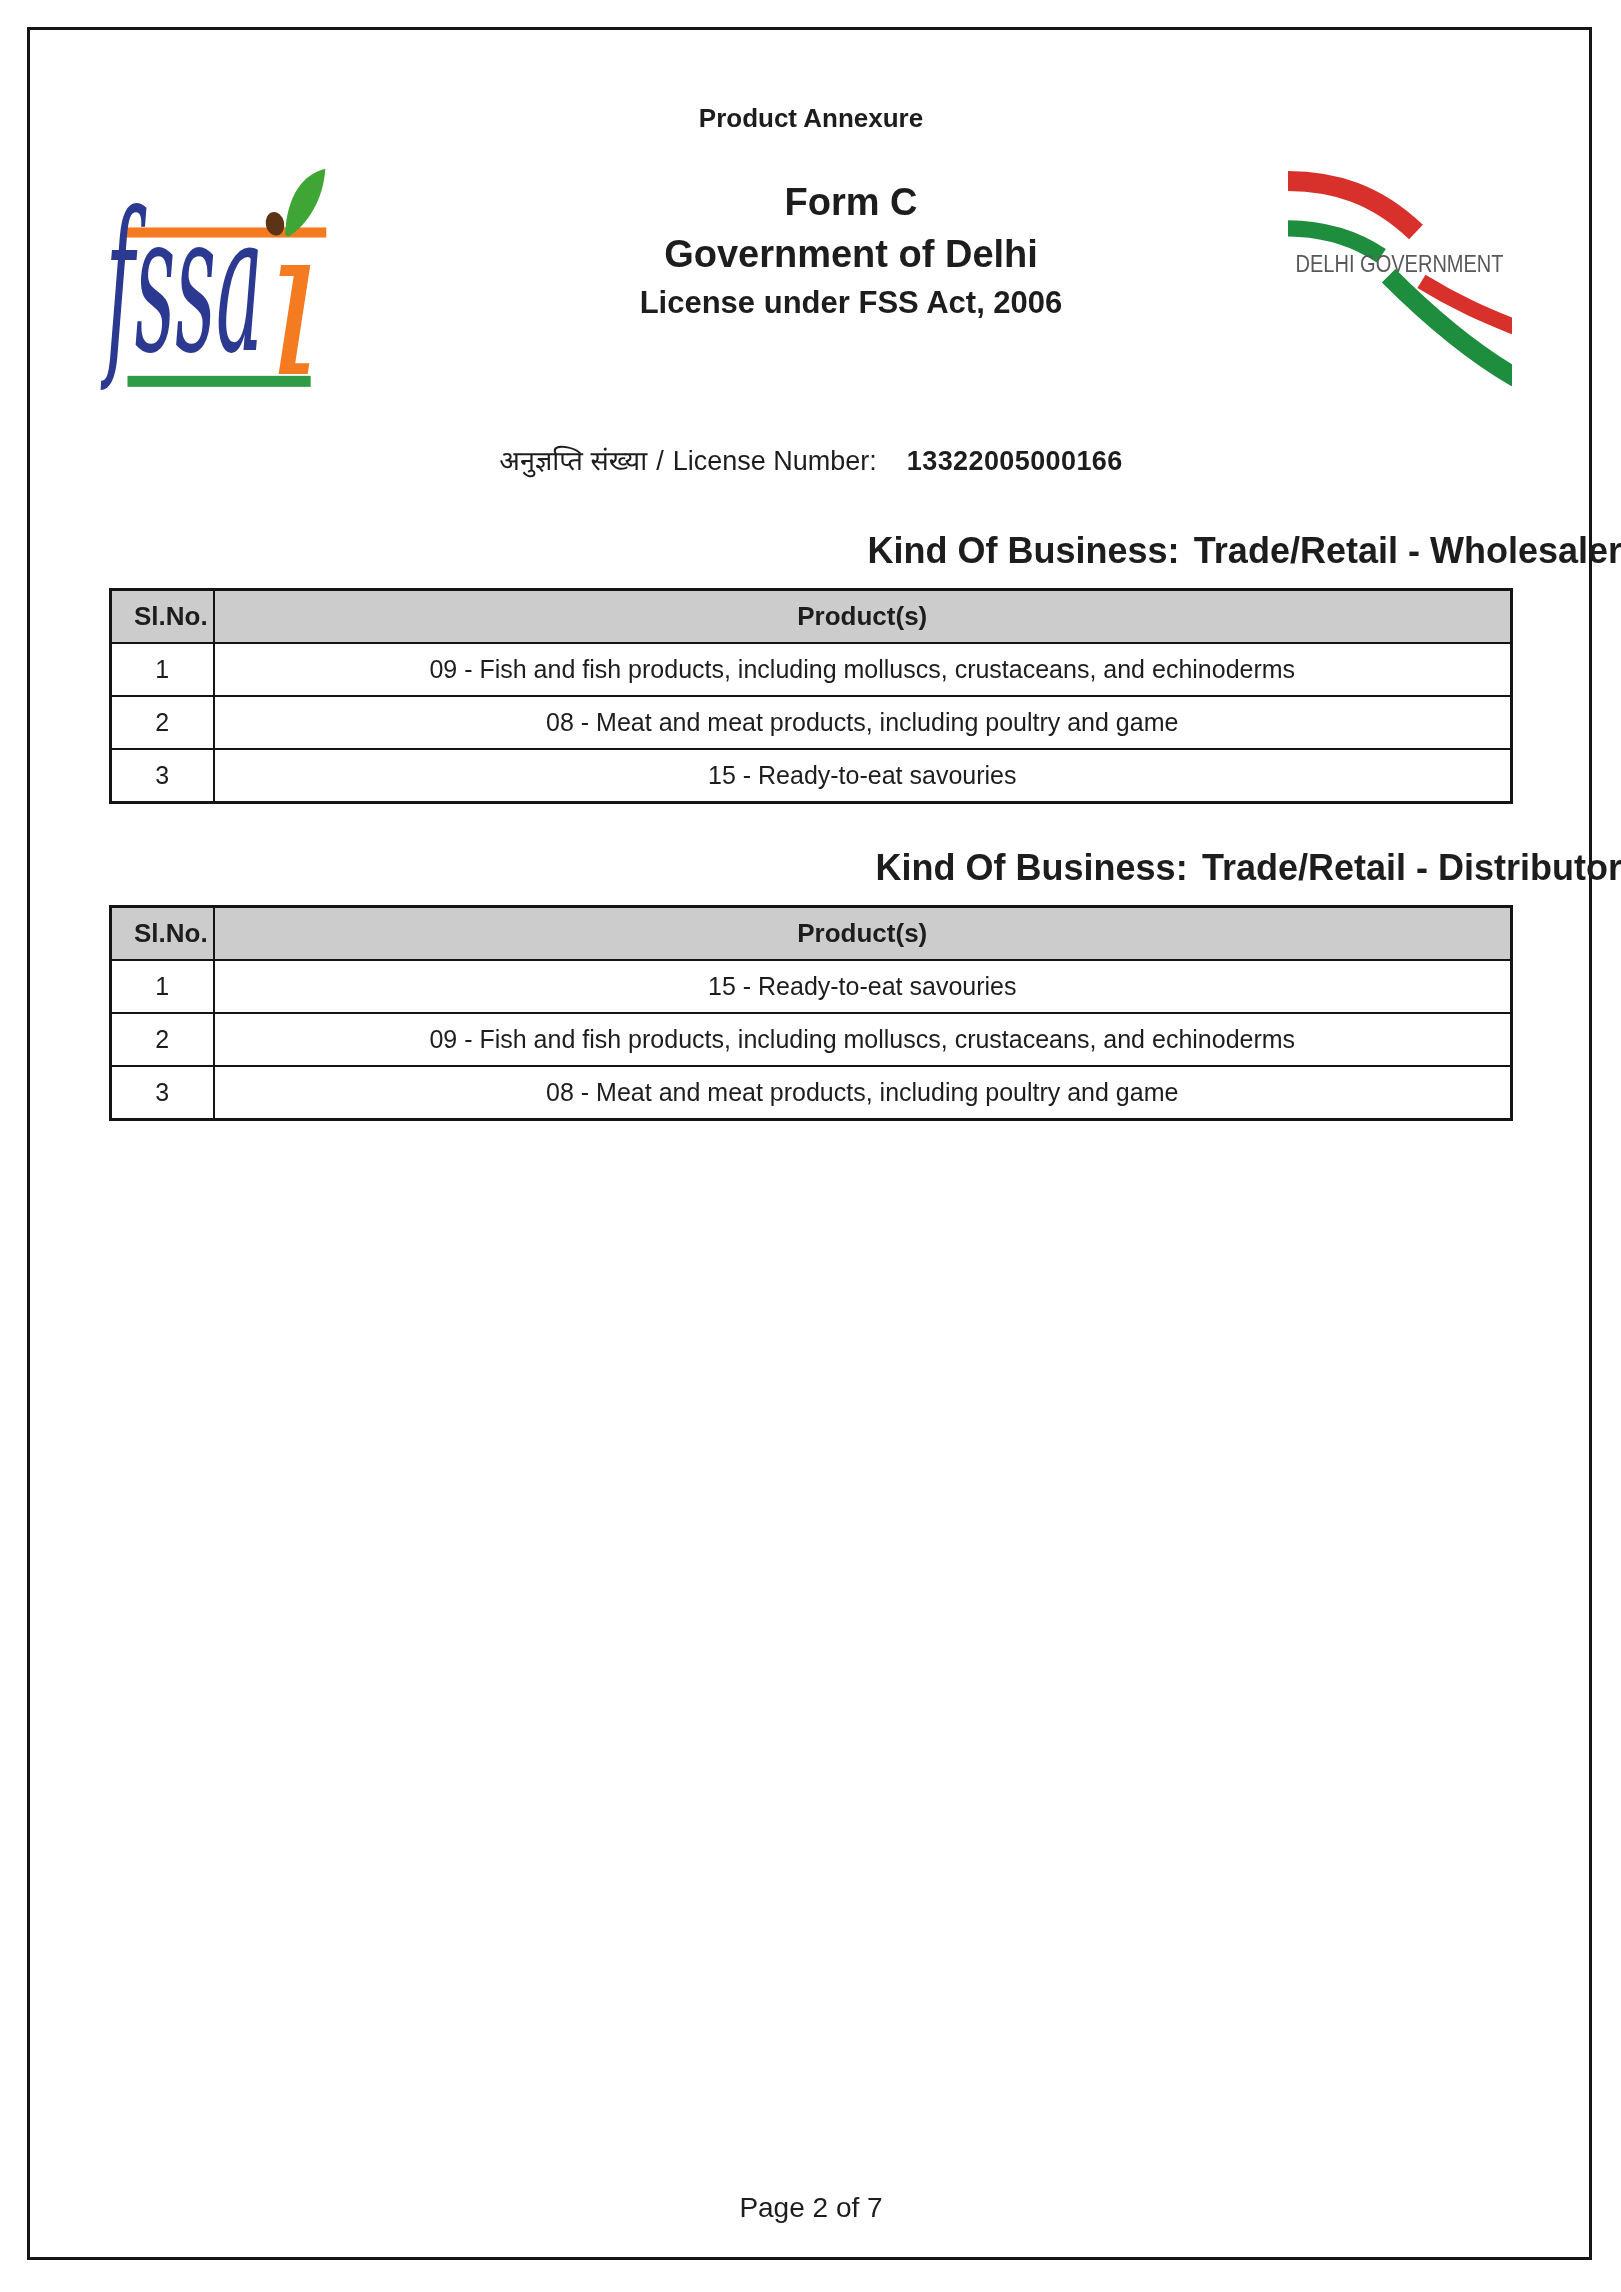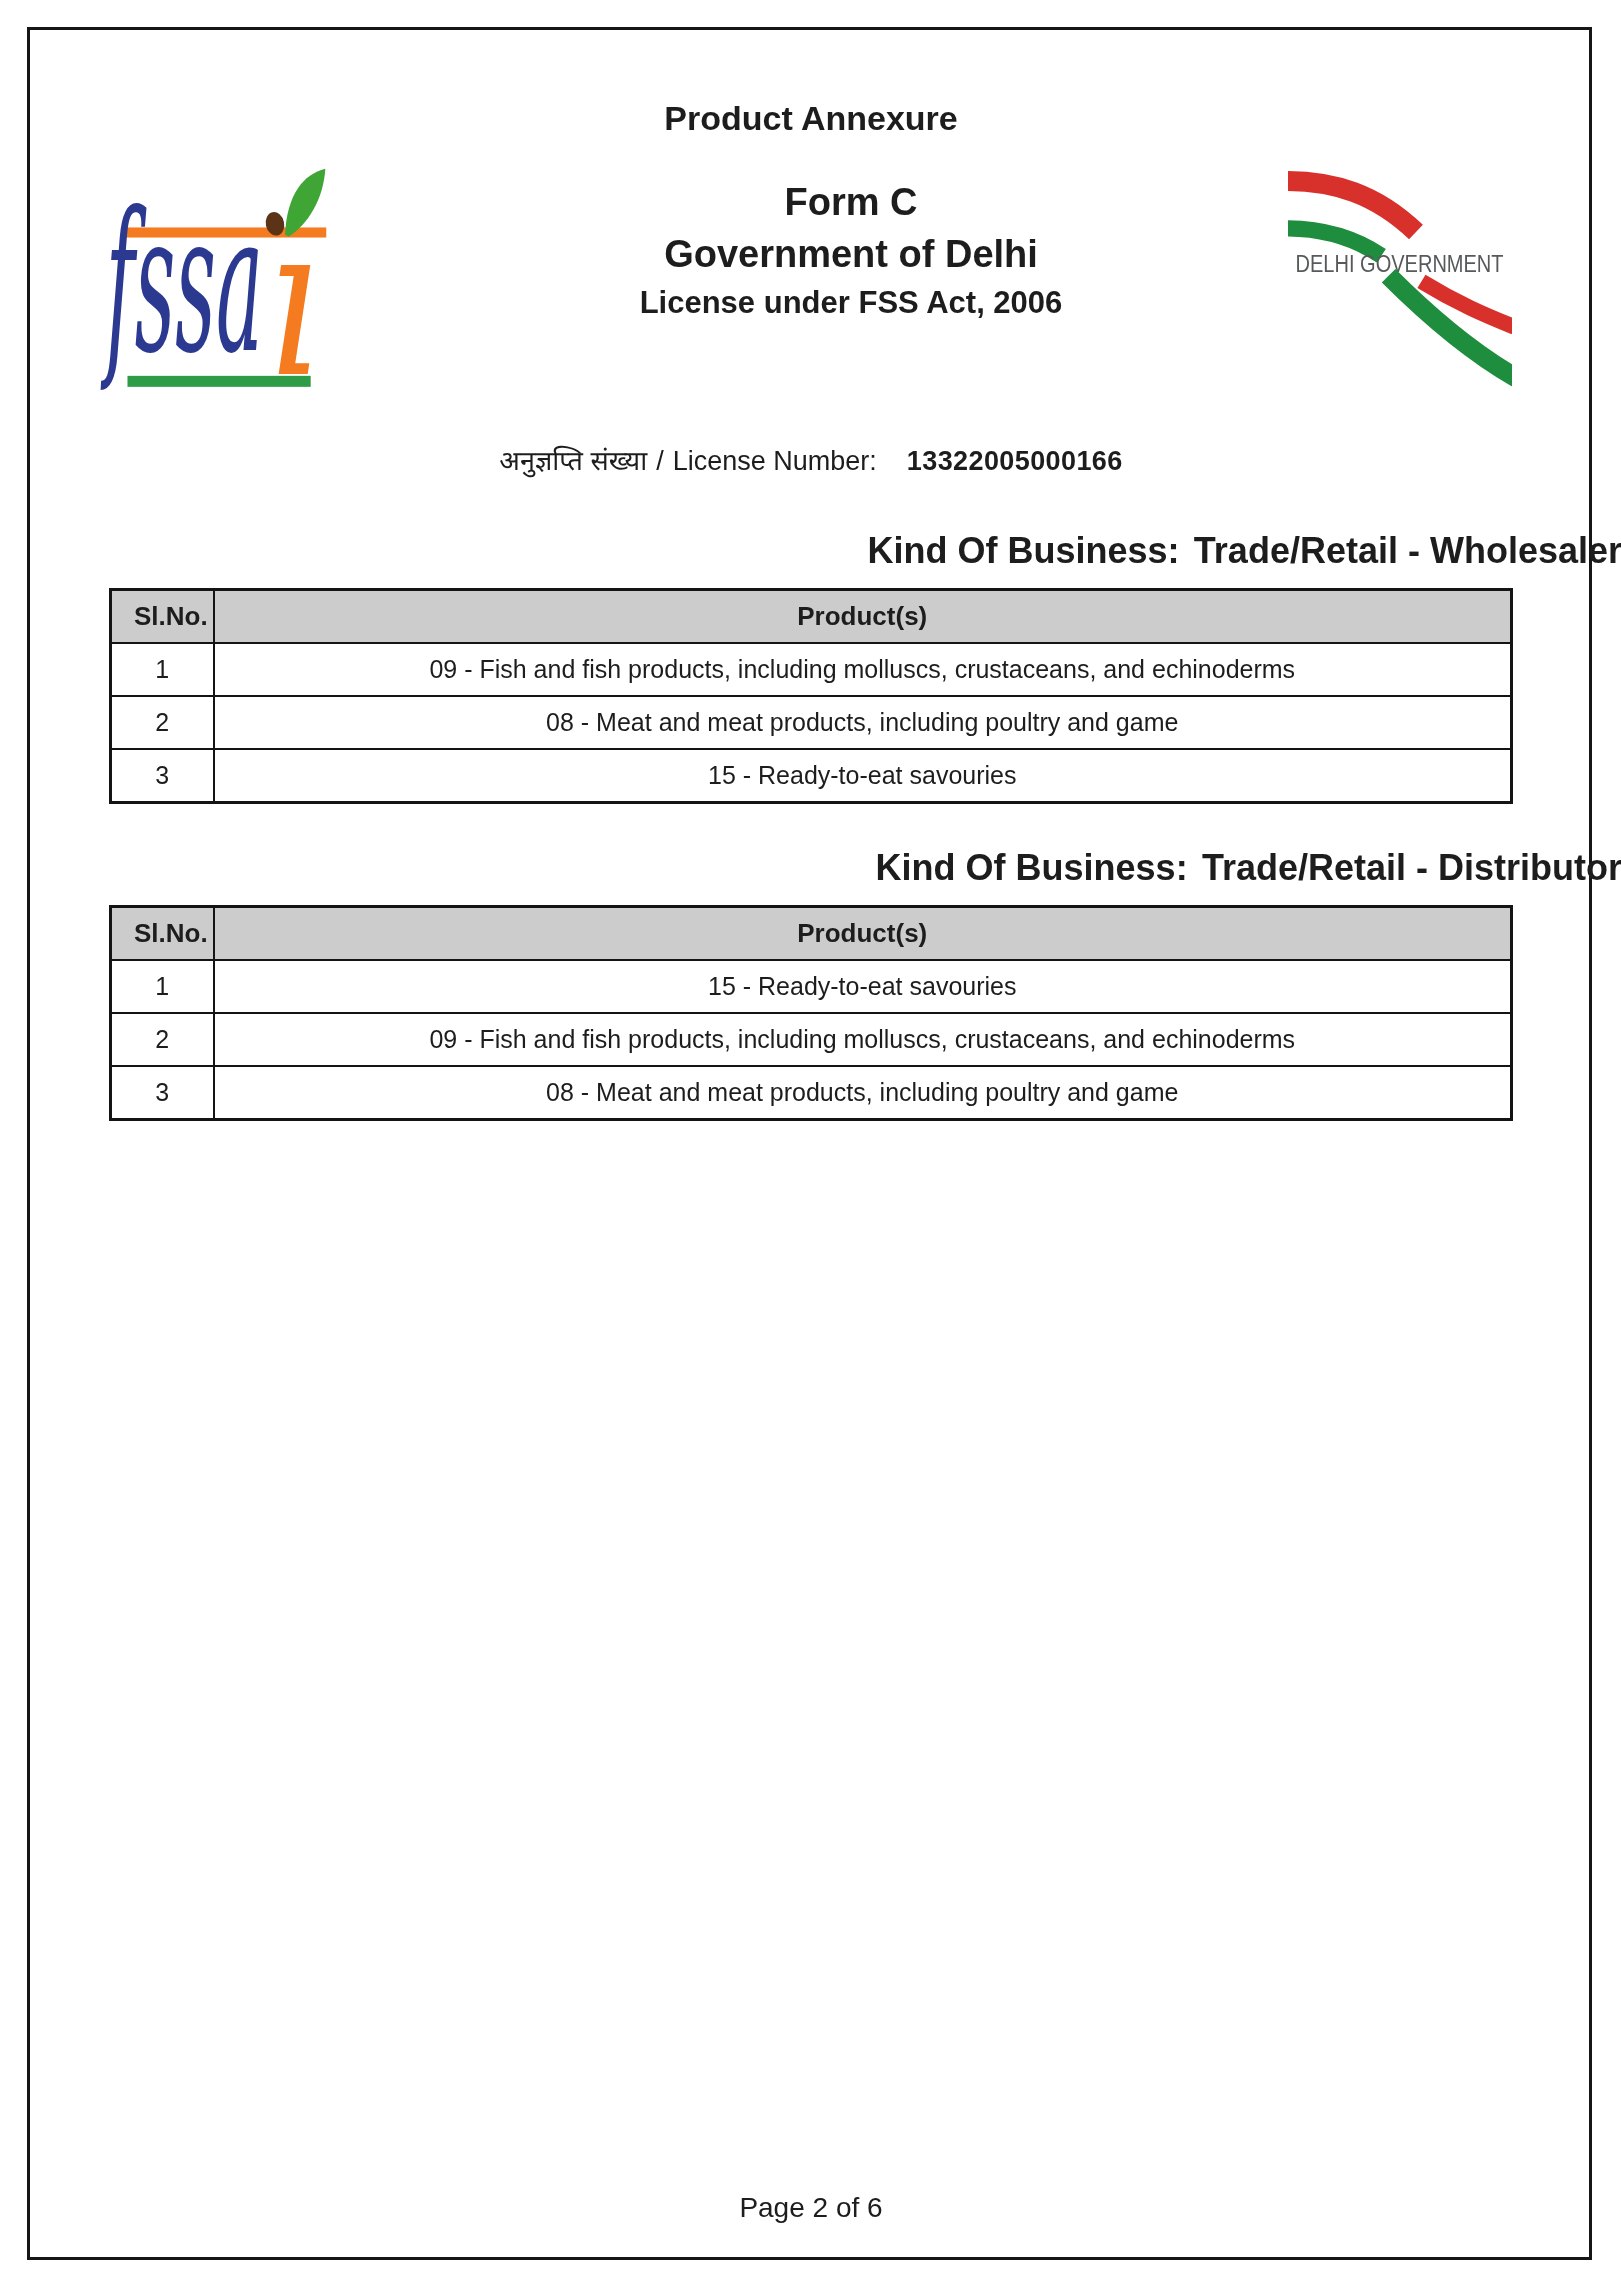--- a/index.html
+++ b/index.html
@@ -24,21 +24,21 @@
     height: 2233px;
     border: 3.6px solid #161616;
     box-sizing: border-box;
   }
   .annexure {
     position: absolute;
     top: 100px;
     left: 0;
     width: 100%;
     text-align: center;
-    font-size: 34px;
+    font-size: 26px;
     font-weight: 700;
     line-height: 36px;
   }
   .head-block {
     position: absolute;
     top: 176px;
     left: 0;
     width: 100%;
     text-align: center;
     padding-left: 40px;
@@ -212,16 +212,16 @@
         <td>2</td>
         <td>09 - Fish and fish products, including molluscs, crustaceans, and echinoderms</td>
       </tr>
       <tr>
         <td>3</td>
         <td>08 - Meat and meat products, including poultry and game</td>
       </tr>
     </tbody>
   </table>
 
-  <div class="footer">Page 2 of 6</div>
+  <div class="footer">Page 2 of 7</div>
 
 </div>
 
 
 </body></html>

